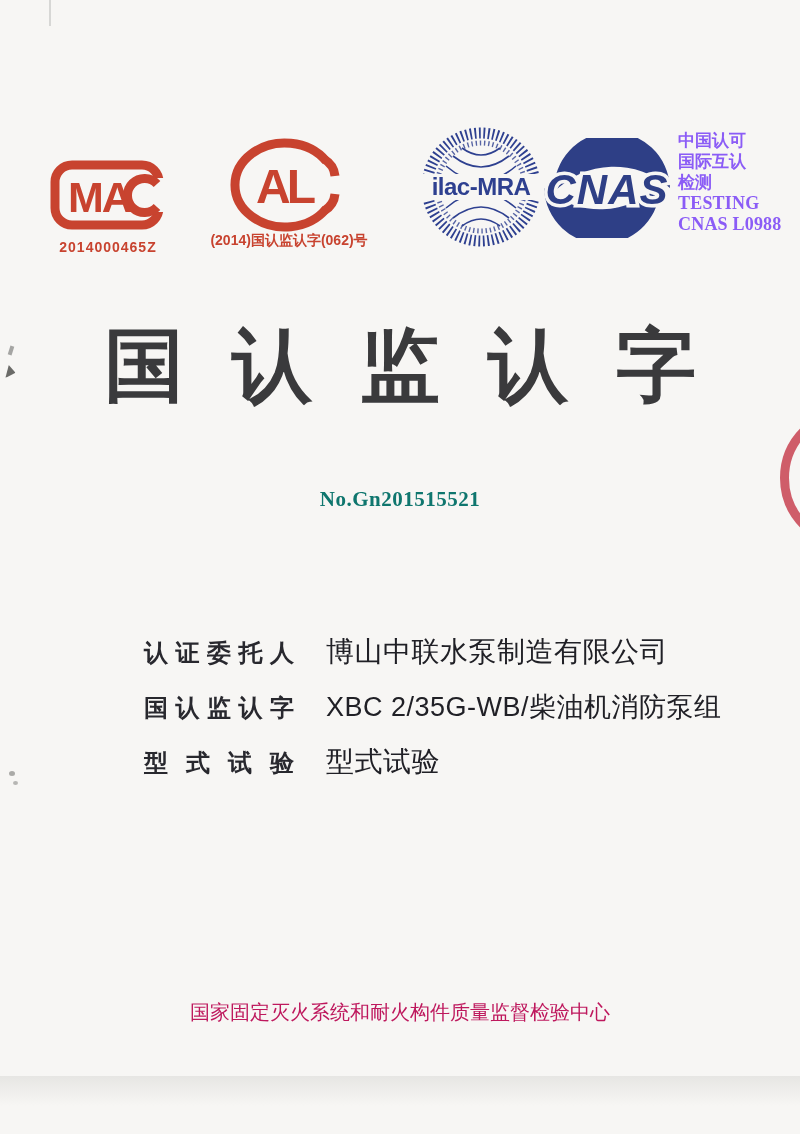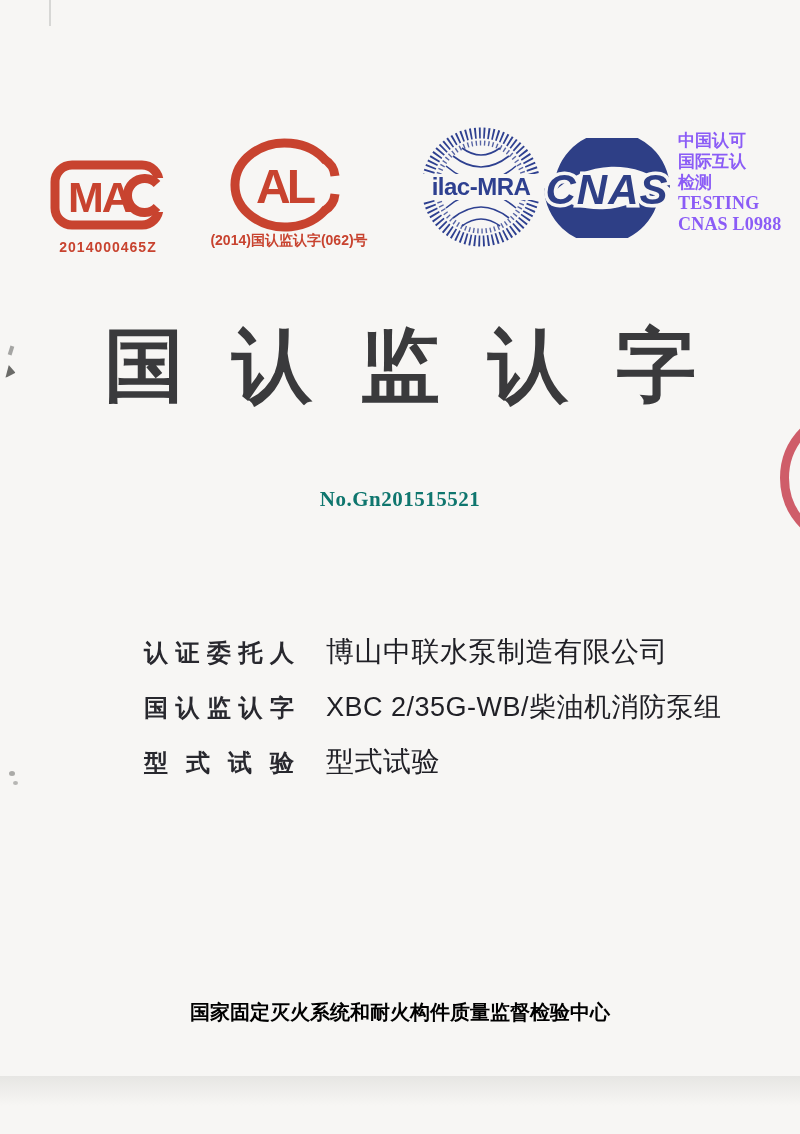--- a/index.html
+++ b/index.html
@@ -72,21 +72,21 @@
     width:150px; font-size:24px; font-weight:700; color:#28282e;
     text-align:justify; text-align-last:justify;margin-top:36px;
   }
   .field-value {
     margin-left:32px; font-size:28px; font-weight:500; color:#202026;
     white-space:nowrap; letter-spacing:0.5px;
   }
   .field:nth-child(2) .field-value { font-size:27px; }
   .issuer {
     position:absolute; left:0; top:999px; width:800px; text-align:center;
-    font-size:20px; font-weight:bold; color:#000000; letter-spacing:0px;
+    font-size:20px; font-weight:normal; color:#be185d; letter-spacing:0px;
   }
   svg text { font-family:"Liberation Sans", sans-serif; }
 </style>
 </head>
 <body>
 
 <div class="page">
 
   <div class="scan-band"></div>
   <div class="scan-line-top"></div>

